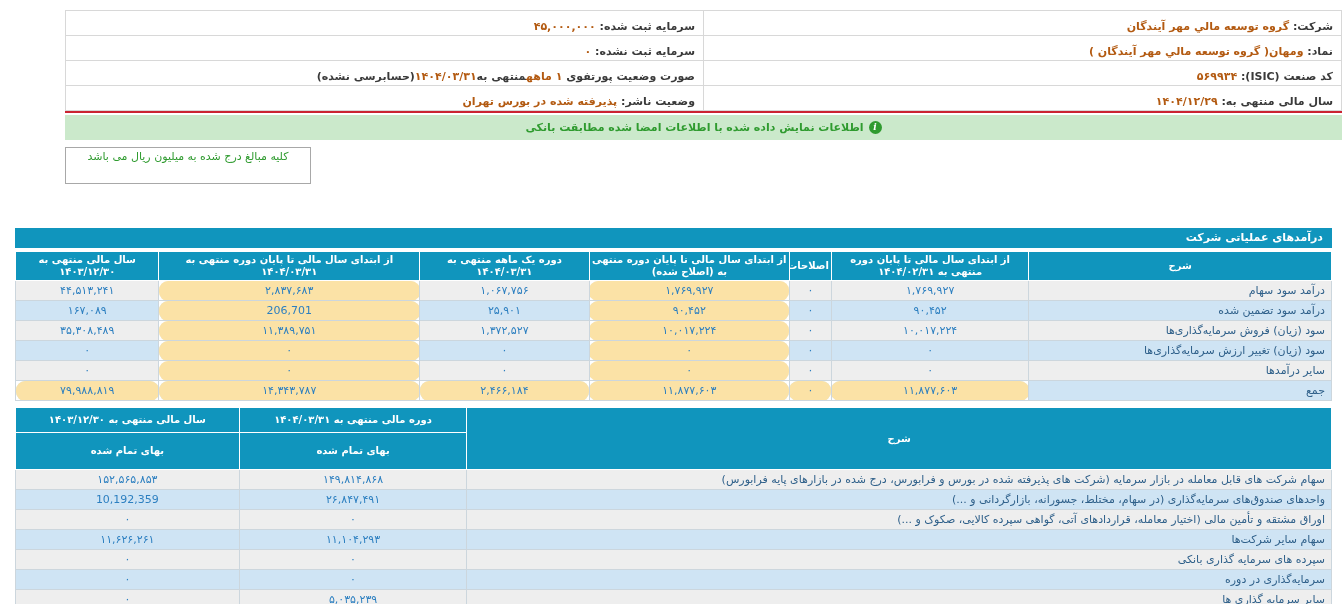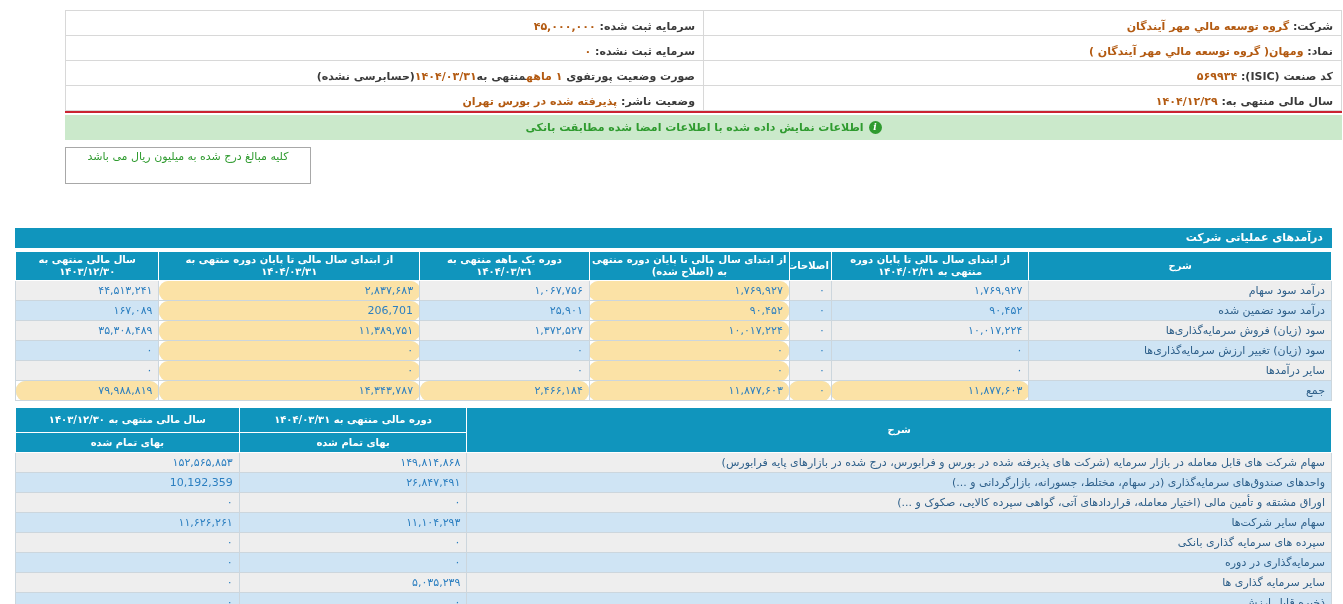--- a/index.html
+++ b/index.html
@@ -94,33 +94,33 @@
     font-size: 10px;
     font-weight: bold;
     text-align: center;
     border: 1px solid #ffffff;
     padding: 2px 2px;
     line-height: 1.2;
     white-space: normal;
     overflow: hidden;
   }
   .grid th.h-main { height: 25px; vertical-align: middle; }
-  .grid th.h-sub  { height: 20px; }
+  .grid th.h-sub  { height: 37px; }
   .grid td {
     font-size: 11px;
     border: 1px solid #ccd6dd;
     padding: 2px 6px;
     height: 19px;
     line-height: 15px;
     white-space: nowrap;
     overflow: hidden;
     vertical-align: middle;
   }
   .grid td.desc { color: var(--label-blue, #2f608a); }
-  .grid td.num  { color: var(--number-blue, #2c7fc0); }
+  .grid td.num  { color: var(--number-blue, #2c7fc0); text-align: center; }
   tr.row-gray { background: #eeeeee; }
   tr.row-blue { background: var(--row-blue, #cfe4f4); }
   .grid td.beige { background: var(--highlight-beige, #fbe2a6); border-radius: 9px; }
 </style>
 </head>
 <body>
 
 <div class="page">
 
   <table class="info-table">

